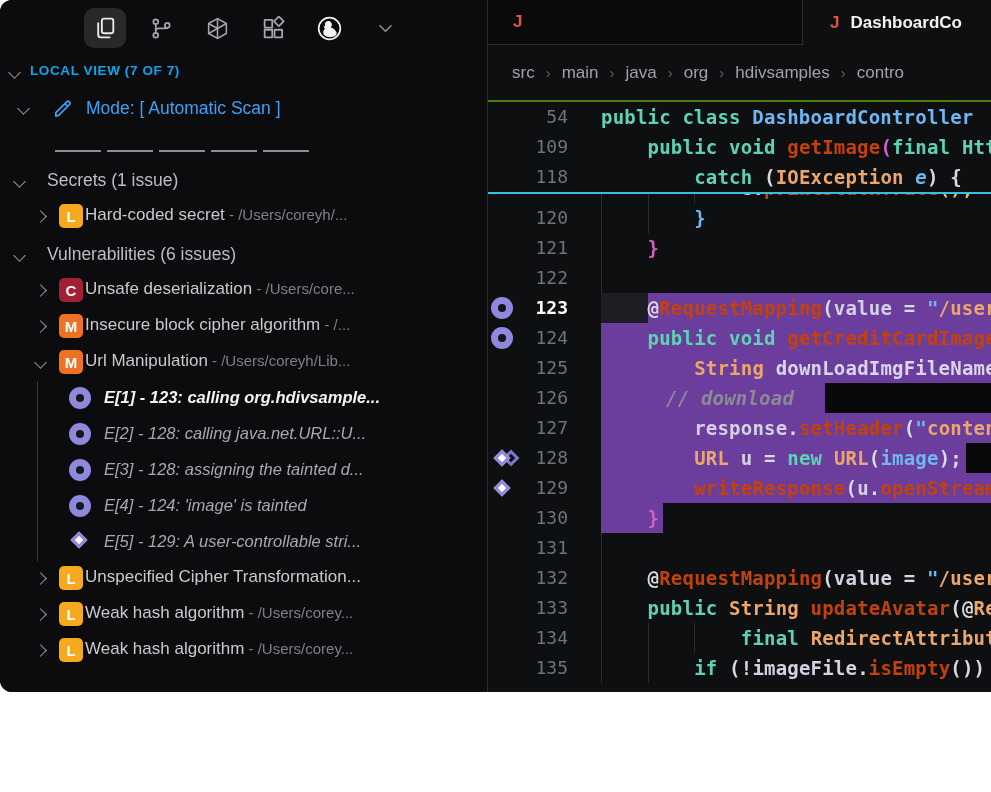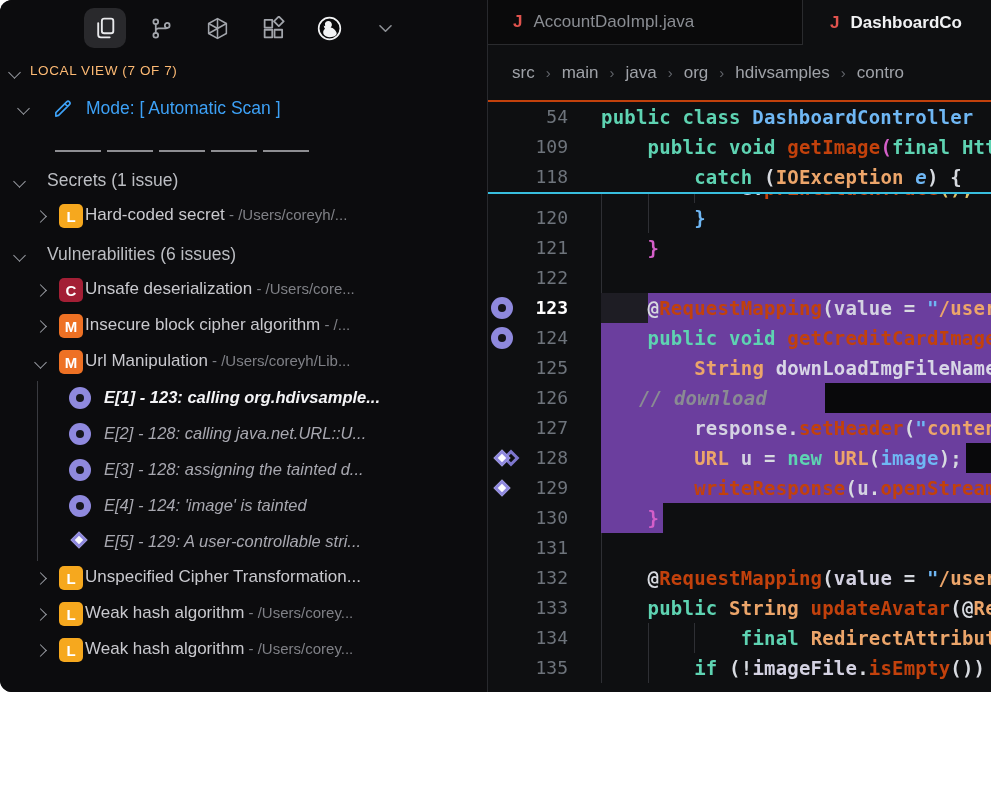--- a/index.html
+++ b/index.html
@@ -14,21 +14,21 @@
   .actbtn.active { background:#29292C; color:#E9EAEC; }
   .actbtn svg { width:25px; height:25px; }
   .actbtn.small svg { width:19px; height:19px; }
 
   .chev { display:inline-block; width:9px; height:9px; border-right:1.7px solid #9A9DA3; border-bottom:1.7px solid #9A9DA3; }
   .chev.down  { transform:rotate(45deg); }
   .chev.right { transform:rotate(-45deg); }
 
   .panel-header { position:relative; height:28px; margin-top:4px; }
   .panel-header .chev { position:absolute; left:10px; top:8px; }
-  .panel-header .txt { position:absolute; left:30px; top:3px; font-size:13.5px; font-weight:normal; letter-spacing:.6px; color:#fdba74; }
+  .panel-header .txt { position:absolute; left:30px; top:3px; font-size:13.5px; font-weight:bold; letter-spacing:.6px; color:#0ea5e9; }
 
   .mode-row { position:relative; height:32px; margin-top:6px; }
   .mode-row .chev { position:absolute; left:19px; top:10px; }
   .mode-row .pencil { position:absolute; left:52px; top:4px; width:22px; height:22px; color:#3DA1F6; }
   .mode-row .txt { position:absolute; left:86px; top:4px; font-size:17.5px; color:#3DA1F6; }
 
   .divider { margin:24px 0 2px 55px; width:256px; height:2px;
              background:repeating-linear-gradient(90deg,#8E8E92 0 46px,transparent 46px 52px); }
 
   .tree { position:relative; margin-top:14px; }
@@ -56,21 +56,21 @@
   .tab { display:flex; align-items:center; gap:11px; font-size:17px; white-space:nowrap; overflow:hidden; }
   .tab.inactive { width:315px; padding-left:25px; color:#8A8D93; border-right:1px solid #2A2B2E; border-bottom:1px solid #2A2B2E; flex:none; }
   .tab.active { flex:1; padding-left:27px; color:#F1F2F4; background:#0E0F11; font-weight:bold; }
   .jicon { color:#E0534E; font-weight:bold; font-size:17px; }
 
   .breadcrumb { display:flex; align-items:center; height:55px; padding-left:24px; gap:11px;
                 font-size:17px; color:#9FA2A8; white-space:nowrap; overflow:hidden; }
   .breadcrumb .sep { color:#62656B; font-size:15px; }
 
   .codewrap { position:relative; }
-  .sticky { border-top:2px solid #c2410c; border-bottom:2px solid #38BEDF; background:#0E0F11; }
+  .sticky { border-top:2px solid #4d7c0f; border-bottom:2px solid #38BEDF; background:#0E0F11; }
   .sliver { height:9px; overflow:hidden; }
   .cl { position:relative; height:30px; }
   .ln { position:absolute; left:0; top:0; width:80px; text-align:right; z-index:2;
         font:400 18px/30px "DejaVu Sans Mono", monospace; color:#6E747C; }
   .ln.hot { color:#FFFFFF; font-weight:bold; }
   .ct { position:relative; z-index:2; display:block; margin-left:113px; white-space:pre;
         font:bold 19px/30px "DejaVu Sans Mono", monospace; letter-spacing:.2px; }
   .selbg { position:absolute; top:0; bottom:0; background:#6B3E9E; z-index:1; }
   .notch { position:absolute; top:0; bottom:0; background:#1E1D24; z-index:1; }
   .guide { position:absolute; top:0; bottom:0; width:1px; background:#2E2F34; z-index:0; }
@@ -221,21 +221,20 @@
           <span class="badge" style="background: rgb(246, 168, 30);">L</span>
           <span class="lbl">Weak hash algorithm<span class="path"> - /Users/corey...</span></span>
         </div>
       </div>
   </aside>
 
   <main class="editor">
     <div class="tabs">
       <div class="tab inactive">
         <span class="jicon">J</span>
-        <span>AccountDaoImpl.java</span>
       </div>
       <div class="tab active">
         <span class="jicon">J</span>
         <span>DashboardCo</span>
       </div>
     </div>
 
     <div class="breadcrumb" id="breadcrumb">
         <span class="bc-item">src</span>
         <span class="sep">›</span>
@@ -304,21 +303,21 @@
             <span class="ct" style="padding-left: 46.6px;"><span class="tk-kw">public void </span><span class="tk-fn">getCreditCardImage</span></span>
           </div>
           <div class="cl">
             <span class="selbg" style="left: 113px; right: 0px;"></span>
             <span class="ln">125</span>
             <span class="ct" style="padding-left: 93.2px;"><span class="tk-or">String </span><span class="tk-vb">downLoadImgFileName</span></span>
           </div>
           <div class="cl">
             <span class="selbg" style="left: 113px; right: 0px;"></span>
             <span class="ln">126</span>
-            <span class="ct" style="padding-left: 38px;"><span class="tk-cm">// download</span></span>
+            <span class="ct" style="padding-left: 65px;"><span class="tk-cm">// download</span></span>
             <span class="redact" style="left: 337px;"></span>
           </div>
           <div class="cl">
             <span class="selbg" style="left: 113px; right: 0px;"></span>
             <span class="ln">127</span>
             <span class="ct" style="padding-left: 93.2px;"><span class="tk-va">response</span><span class="tk-pu">.</span><span class="tk-fn">setHeader</span><span class="tk-pu">(</span><span class="tk-qt">"</span><span class="tk-st">content</span></span>
           </div>
           <div class="cl">
             <span class="selbg" style="left: 113px; right: 0px;"></span>
             <span class="mk mk-diamond ghost"></span>

